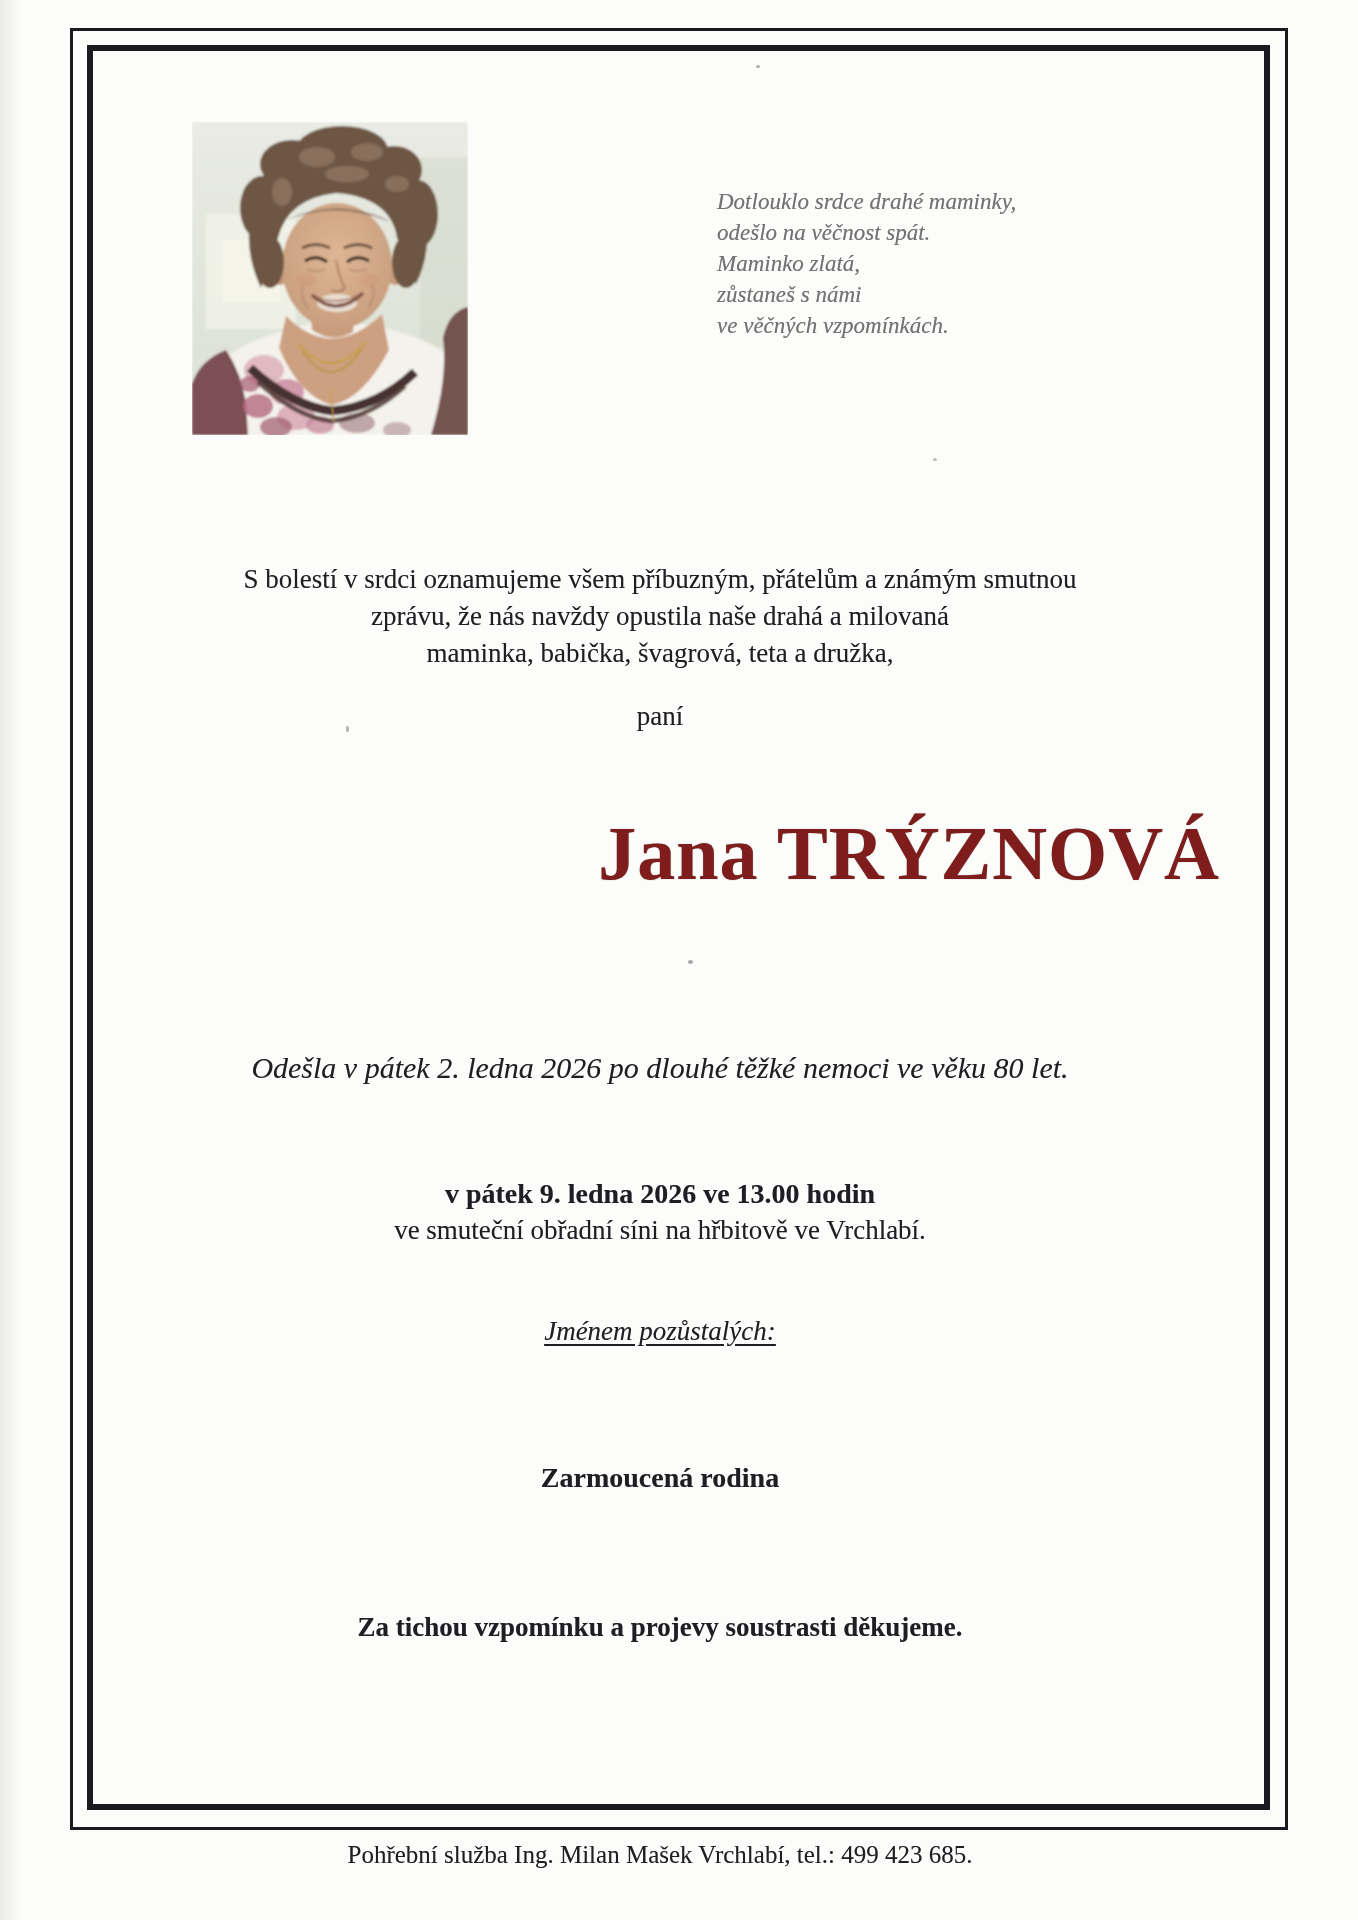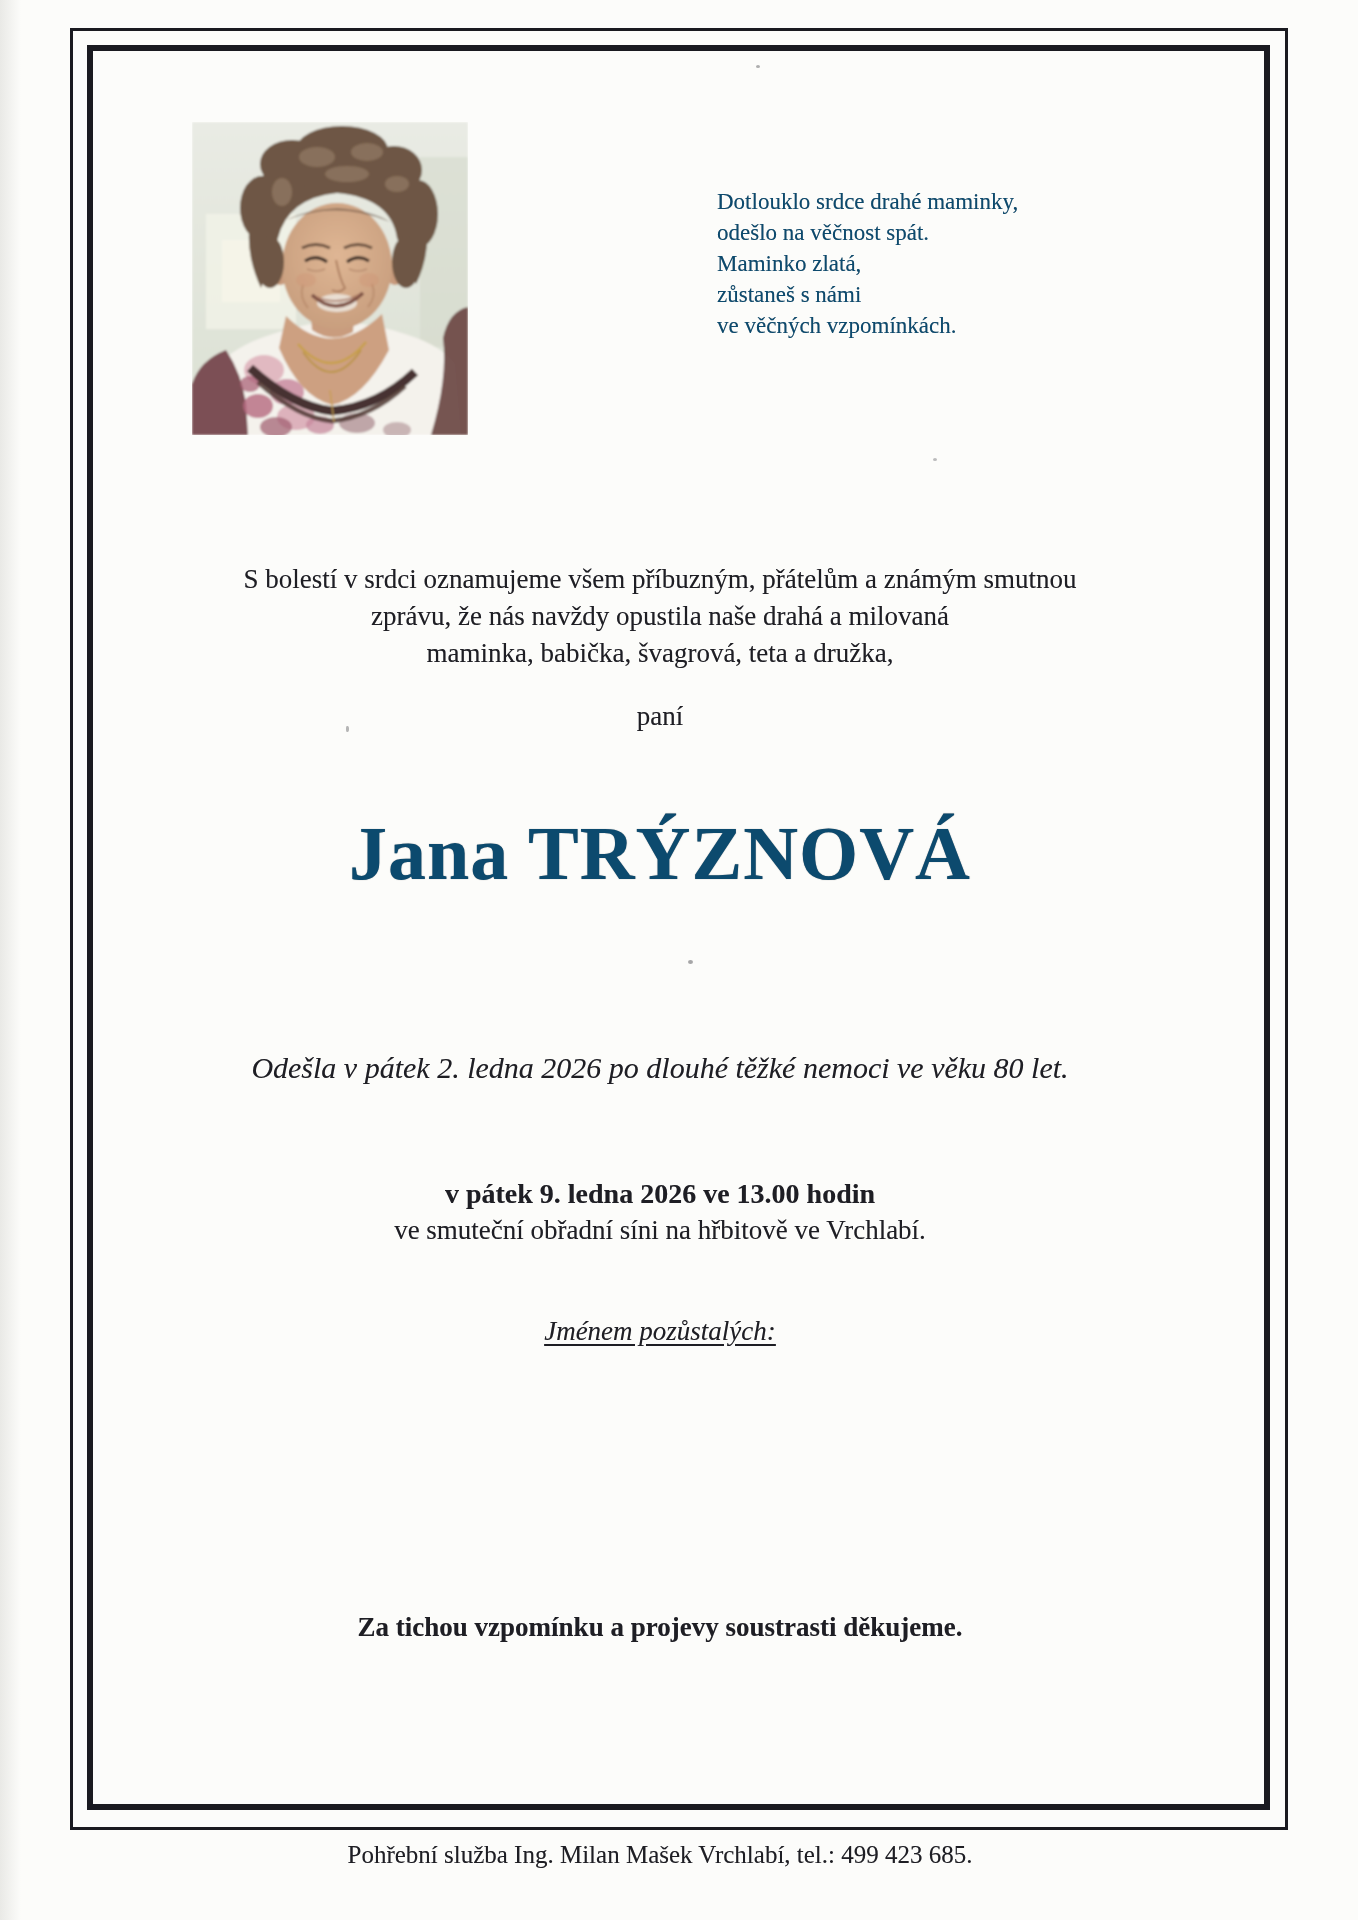--- a/index.html
+++ b/index.html
@@ -29,38 +29,39 @@
   }
   
   .photo{
     position:absolute;left:192px;top:122px;width:276px;height:313px;
     overflow:hidden;
   }
   .photo svg{display:block;width:276px;height:313px;}
   
   .poem{
     position:absolute;left:717px;top:186px;
-    font-size:23px;line-height:31px;
-    color:#0c4a6e;
+    font-style:italic;font-size:23px;line-height:31px;
+    color:#737373;
     text-shadow:0 0 0.5px rgba(20,20,30,0.35);
     white-space:nowrap;
   }
   
   .col{
     position:absolute;left:100px;width:1120px;
     text-align:center;
     text-shadow:0 0 0.5px rgba(10,10,15,0.30);
   }
   .announcement{top:561px;font-size:27px;line-height:37px;}
   .salutation{top:701px;font-size:27px;}
   .deceased-name{
     top:810px;
     font-size:76px;font-weight:bold;letter-spacing:1px;
-    color:#0c4a6e;
+    color:#7f1d1d;
     text-shadow:0 0 1px rgba(10,10,15,0.45);
+    text-align:right;
   }
   .death-line{top:1051px;font-size:30px;font-style:italic;}
   .farewell{top:1175px;font-size:27px;line-height:37px;}
   .farewell .b{font-weight:bold;font-size:28px;}
   .mourners-heading{
     top:1316px;font-size:27px;font-style:italic;
     text-decoration:underline;text-underline-offset:4px;
   }
   .mourners-name{top:1462px;font-size:28px;font-weight:bold;}
   .thanks-line{top:1612px;font-size:27px;font-weight:bold;}
@@ -199,20 +200,21 @@
   <div class="col deceased-name">Jana TRÝZNOVÁ</div>
 
   <div class="col death-line">Odešla v pátek 2. ledna 2026 po dlouhé těžké nemoci ve věku 80 let.</div>
 
   <div class="col farewell">
     <div class="b">v pátek 9. ledna 2026 ve 13.00 hodin</div>
     <div>ve smuteční obřadní síni na hřbitově ve Vrchlabí.</div>
   </div>
 
   <div class="col mourners-heading">Jménem pozůstalých:</div>
+  <div class="col mourners-name">Zarmoucená rodina</div>
 
   <div class="col thanks-line">Za tichou vzpomínku a projevy soustrasti děkujeme.</div>
 
   <div class="col footer-line">Pohřební služba Ing. Milan Mašek Vrchlabí, tel.: 499 423 685.</div>
 
   <div class="speck s1"></div>
   <div class="speck s2"></div>
   <div class="speck s3"></div>
   <div class="speck s4"></div>
 

